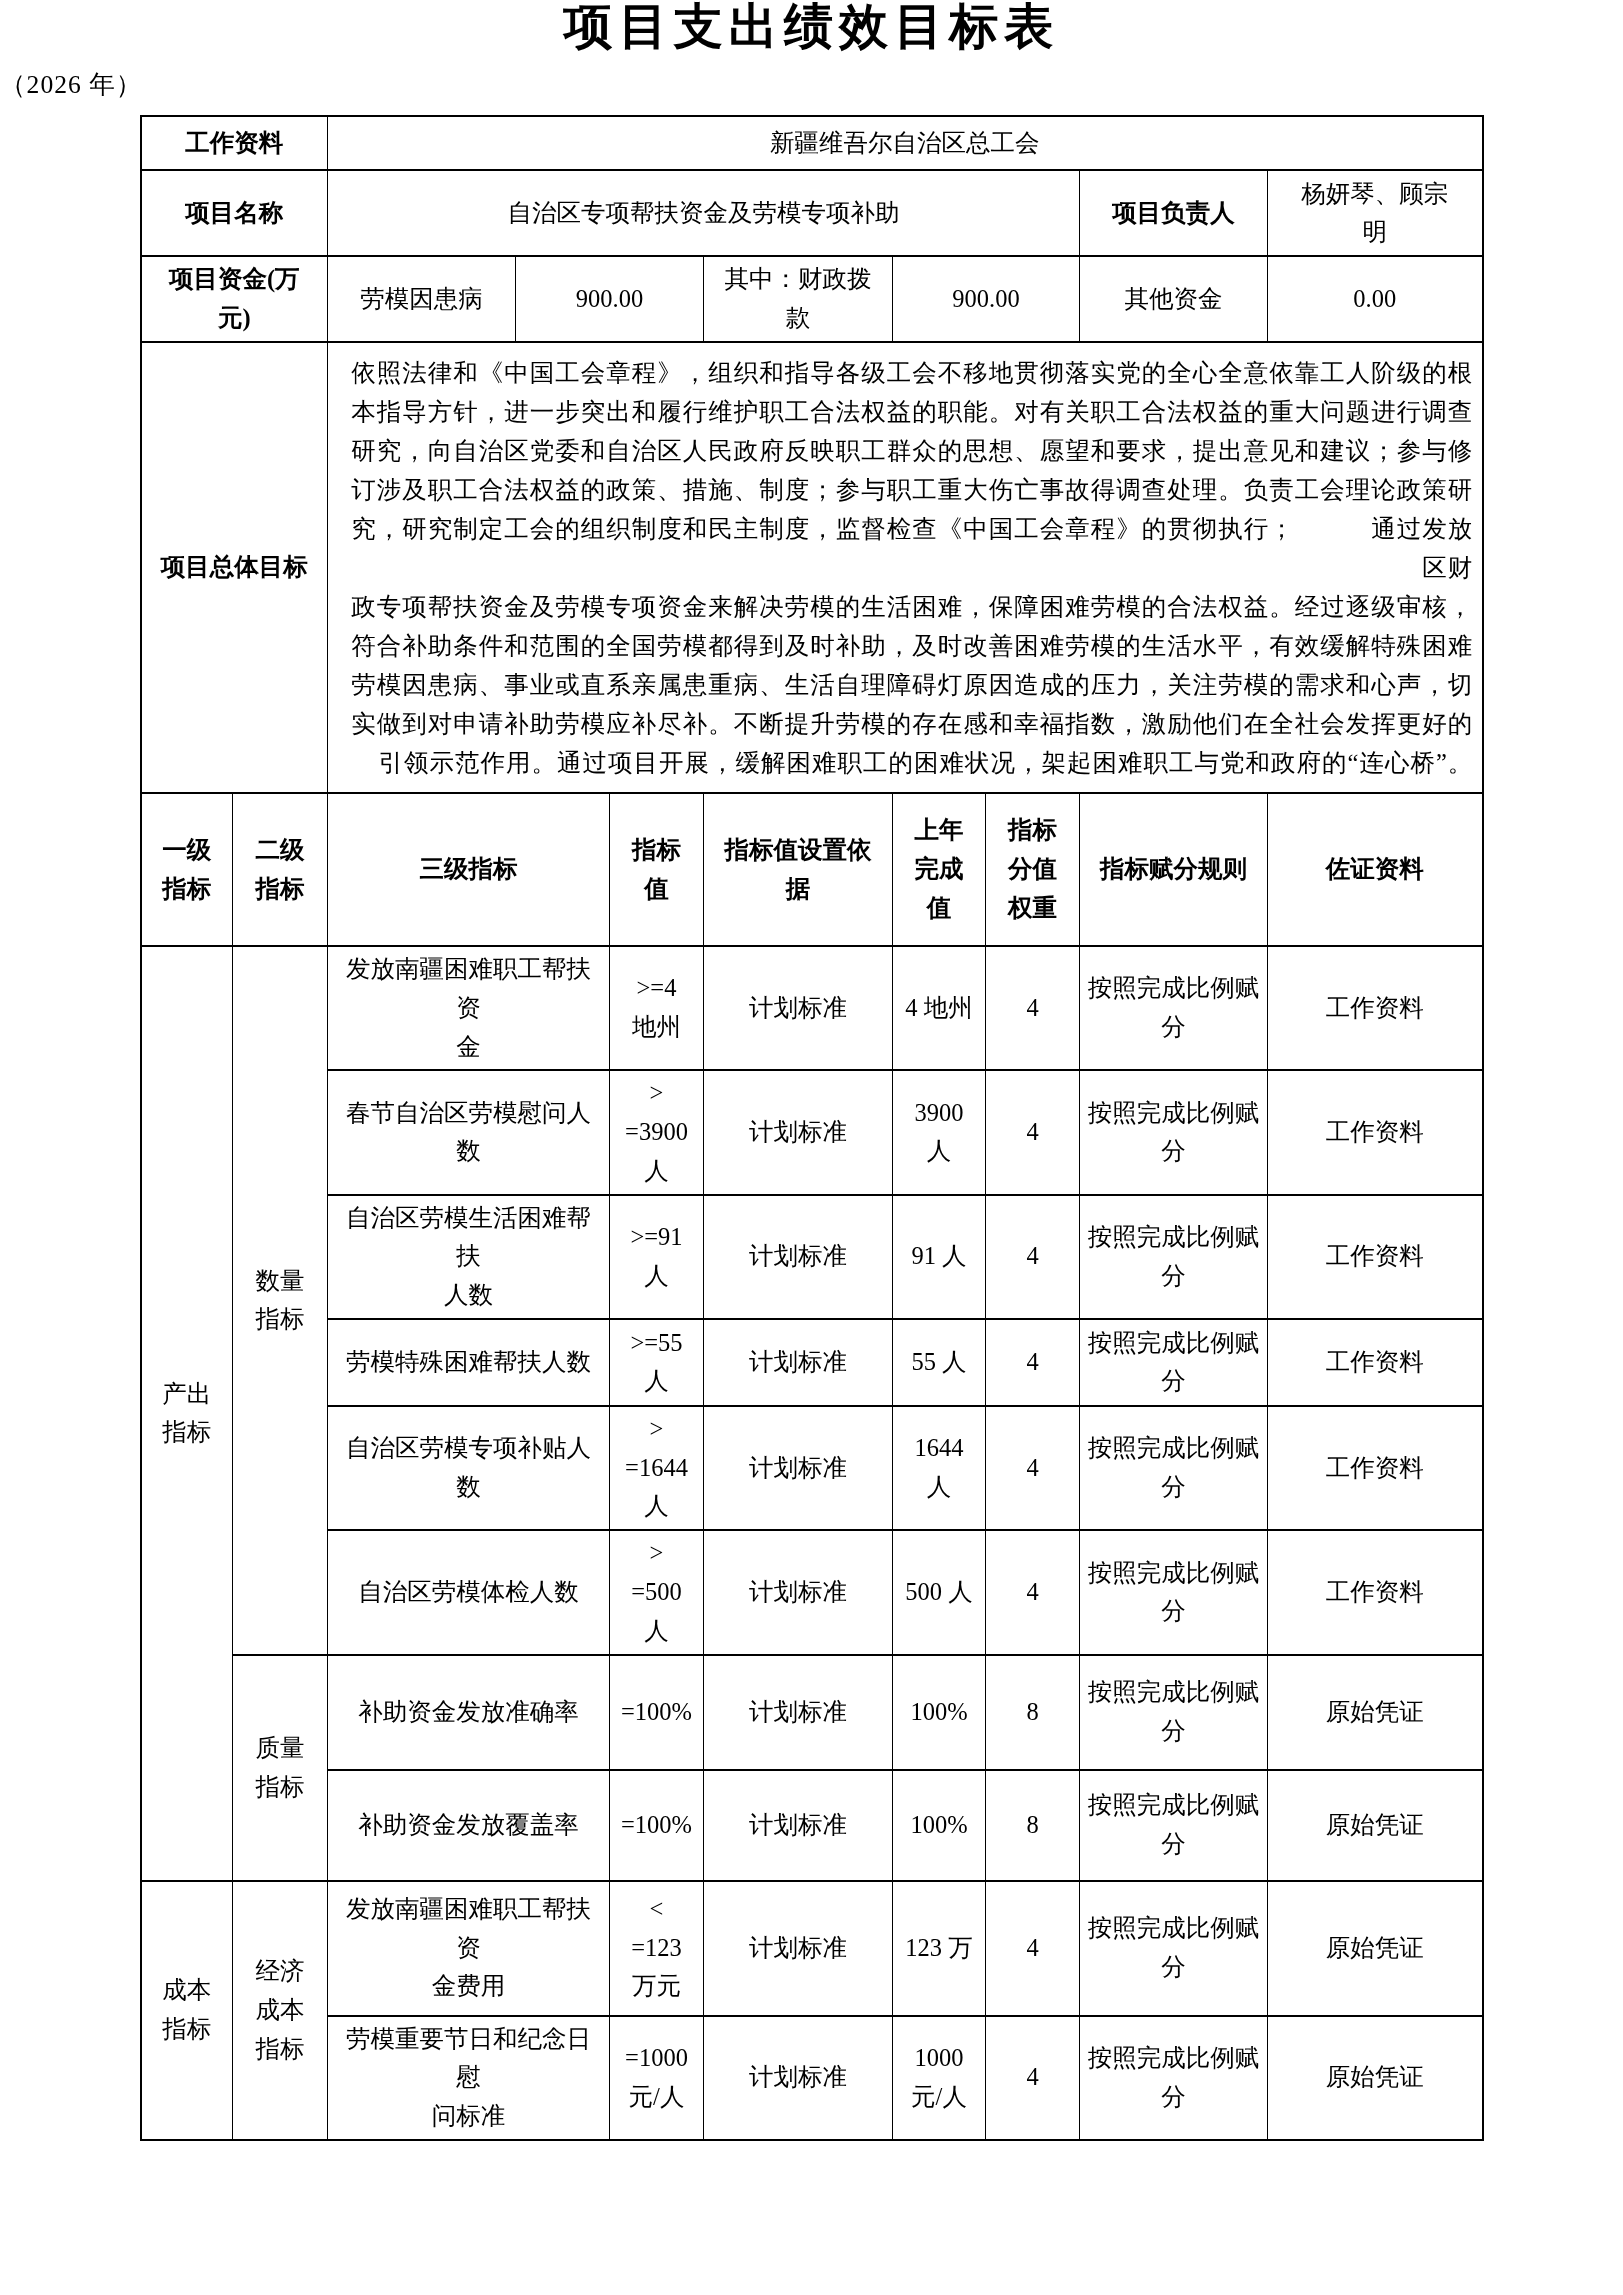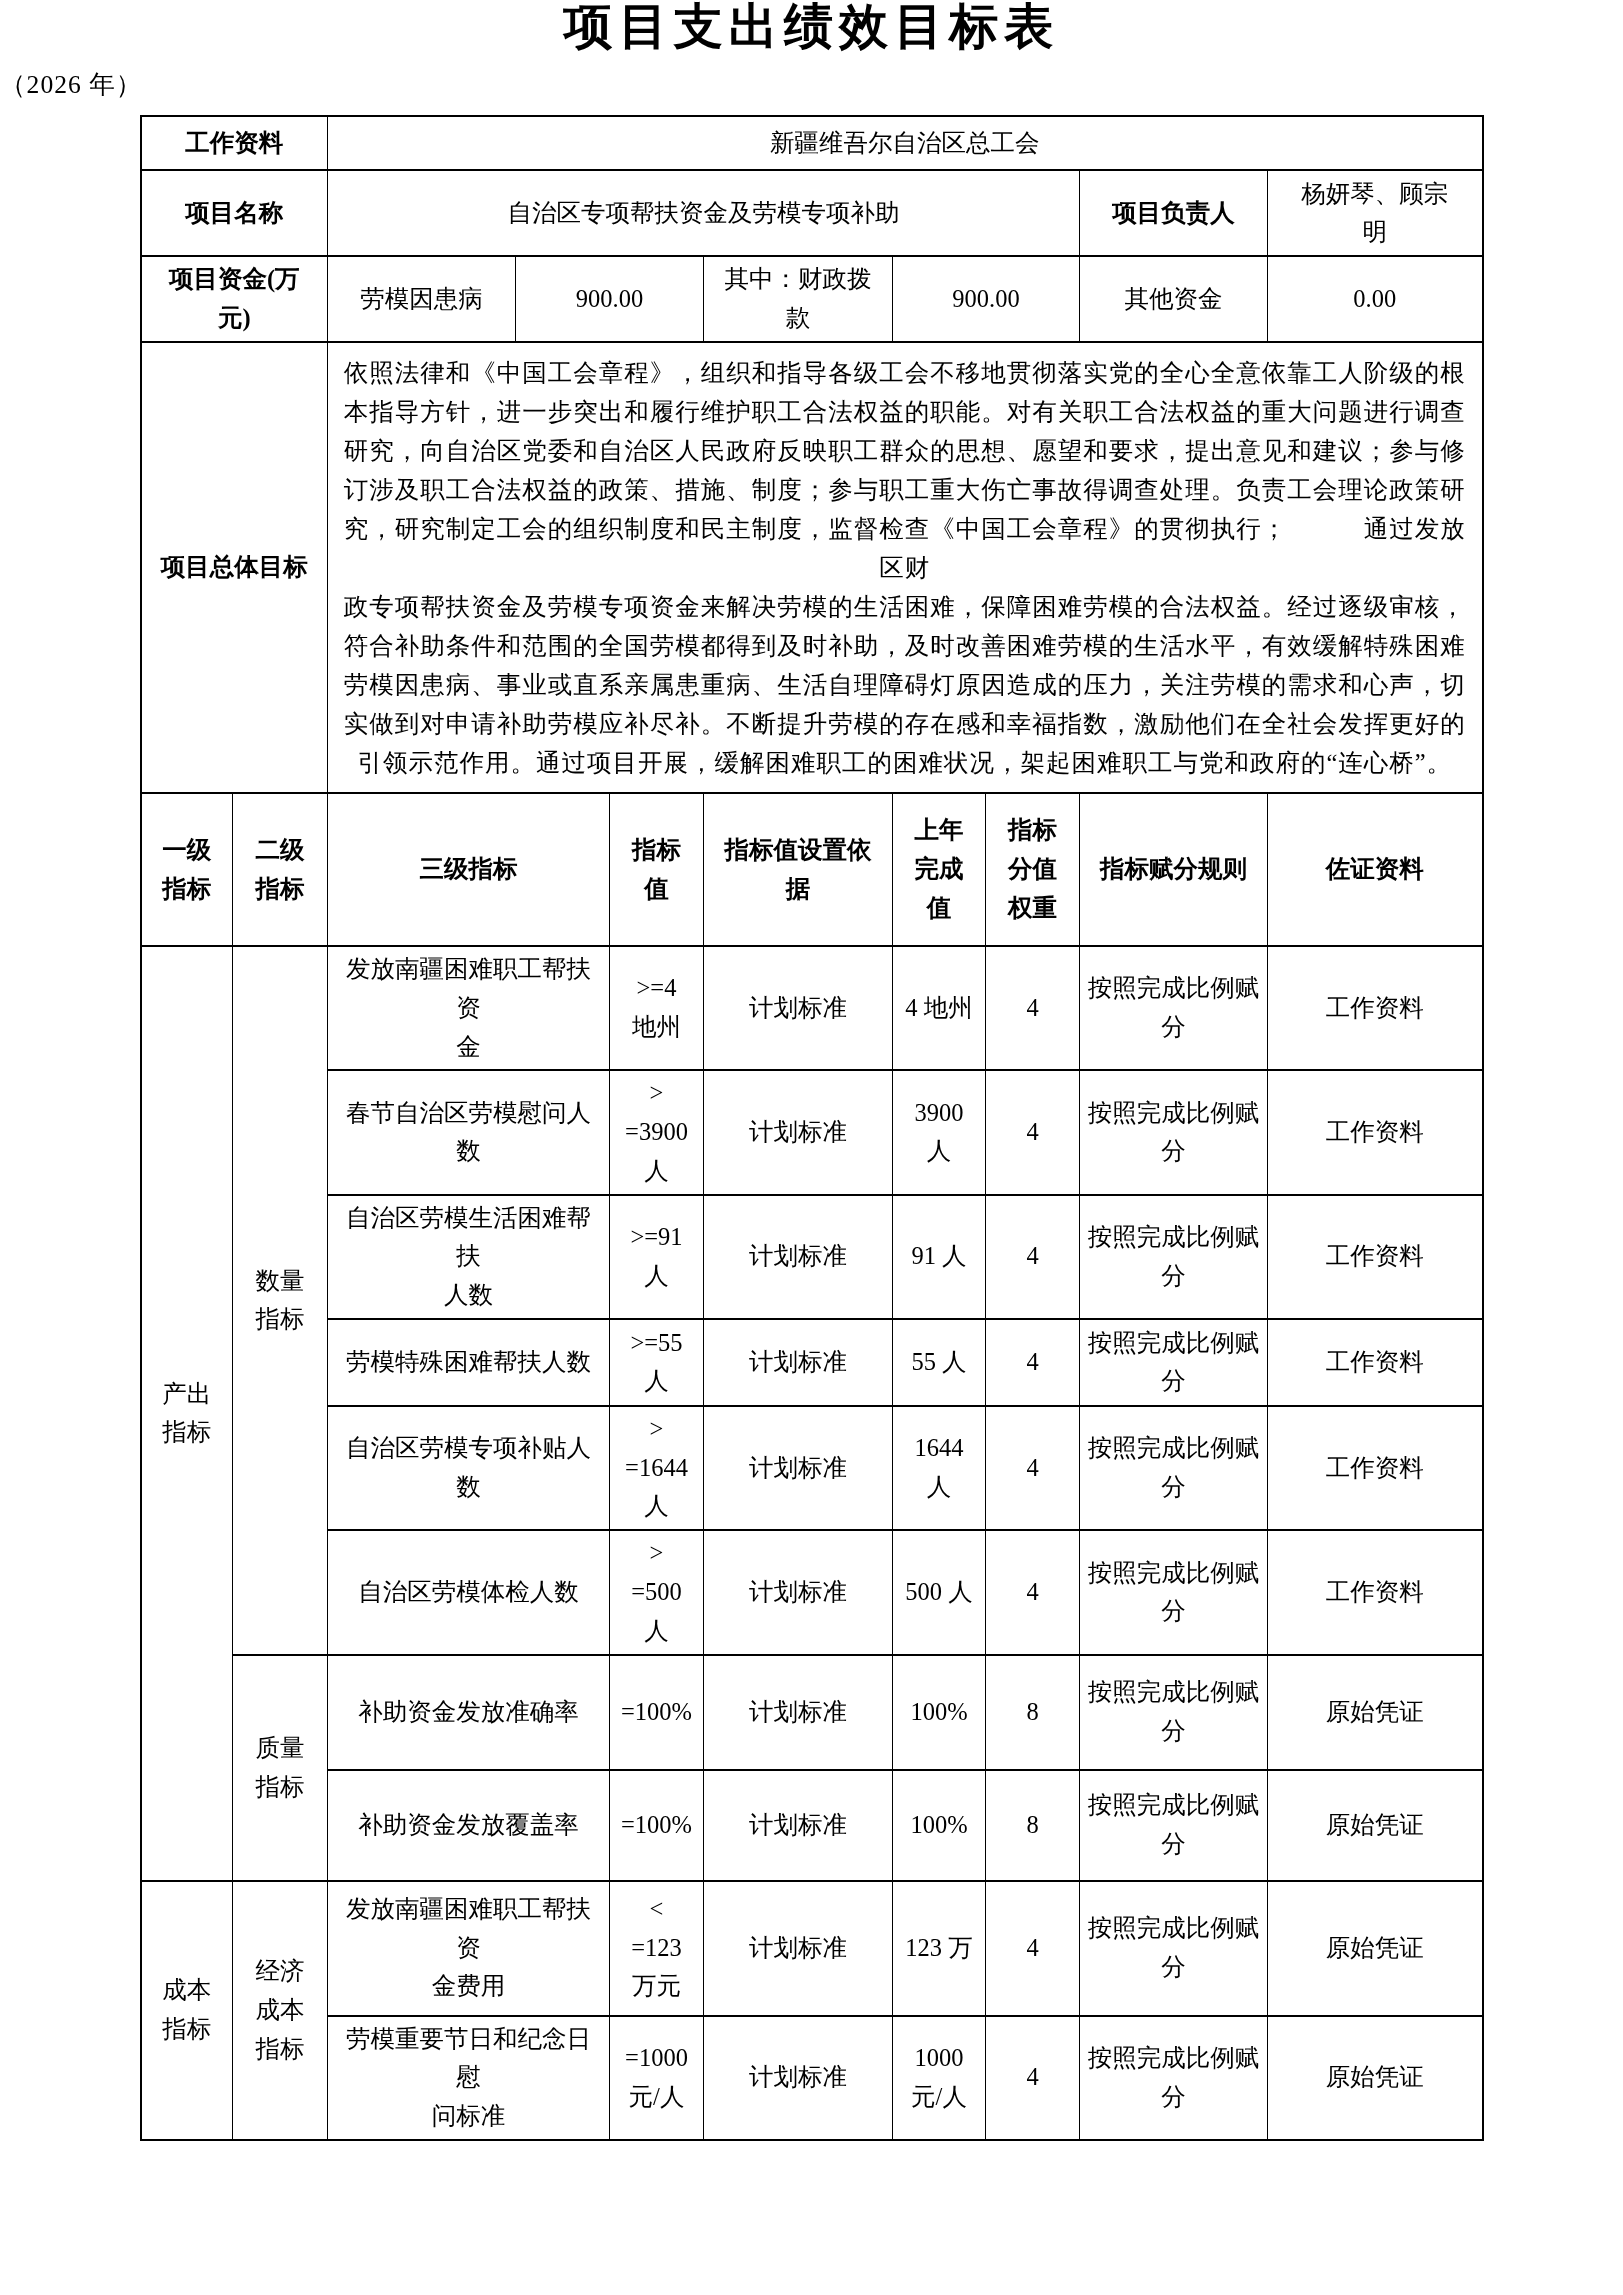--- a/index.html
+++ b/index.html
@@ -41,21 +41,21 @@
     vertical-align: middle;
     font-size: 24.5px;
     line-height: 1.58;
     white-space: pre-line;
     padding: 3.1px 7.2px;
     overflow: hidden;
     word-break: break-all;
   }
   td.bold { font-weight: bold; }
   td.goal-text {
-    text-align: center;
+    text-align: right;
     font-weight: normal;
     line-height: 39px;
     letter-spacing: 1px;
     padding: 10.2px 8.2px;
   }
 </style>
 </head>
 <body>
 
 <div class="sheet">

